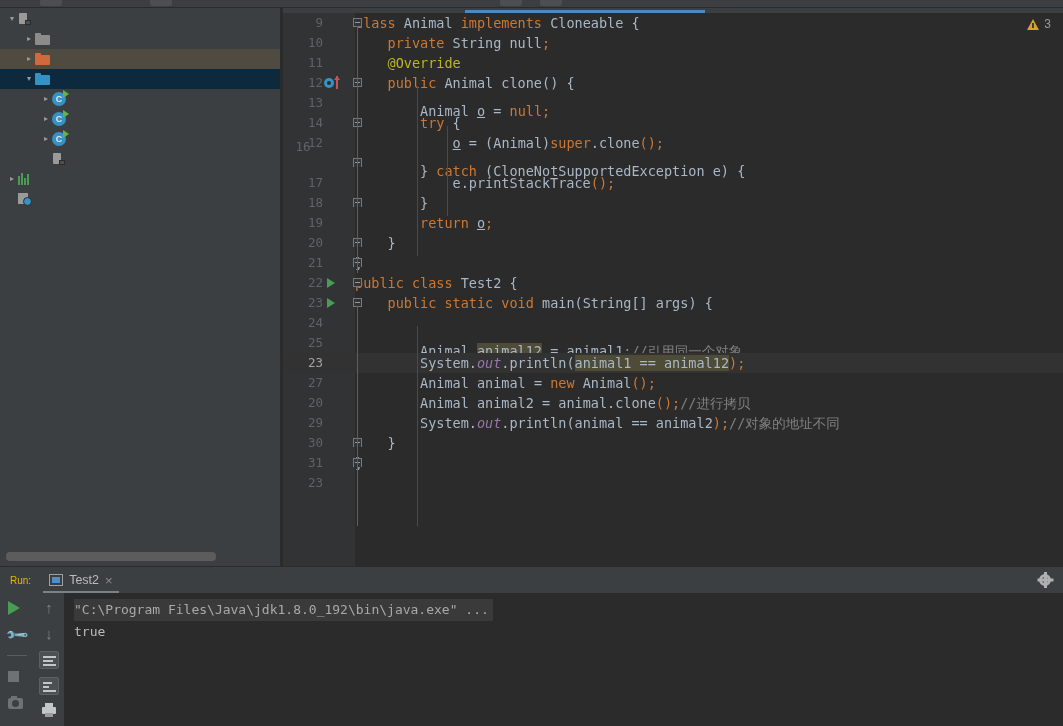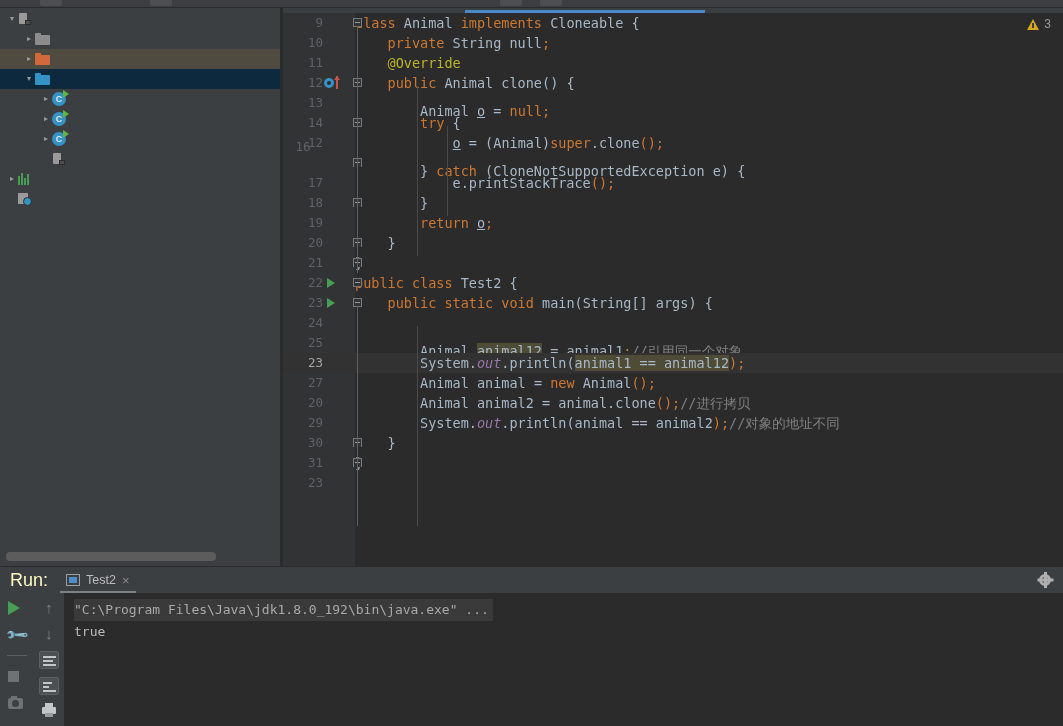--- a/index.html
+++ b/index.html
@@ -207,21 +207,21 @@
   
   .run-panel {
     position: absolute; top: 566px; left: 0; width: 1063px; height: 160px;
     background: #3C3F41; border-top: 1px solid #2B2B2B;
   }
   .run-header {
     position: relative; height: 26px; width: 1063px;
     background: #3C3F41; display: flex; align-items: center;
   }
   .run-label {
-    font-size: 18px; color: #fef9c3; margin-left: 10px; margin-right: 12px;
+    font-size: 10px; color: #eab308; margin-left: 10px; margin-right: 12px;
   }
   .run-tab {
     display: flex; align-items: center; height: 26px; gap: 6px;
     padding: 0 6px; position: relative;
   }
   .run-tab .tab-underline {
     position: absolute; left: 0; bottom: 0; width: 100%; height: 2px;
     background: #7C8185;
   }
   .console-icon { width: 14px; height: 12px; border: 1px solid #9DA0A3; position: relative; }

